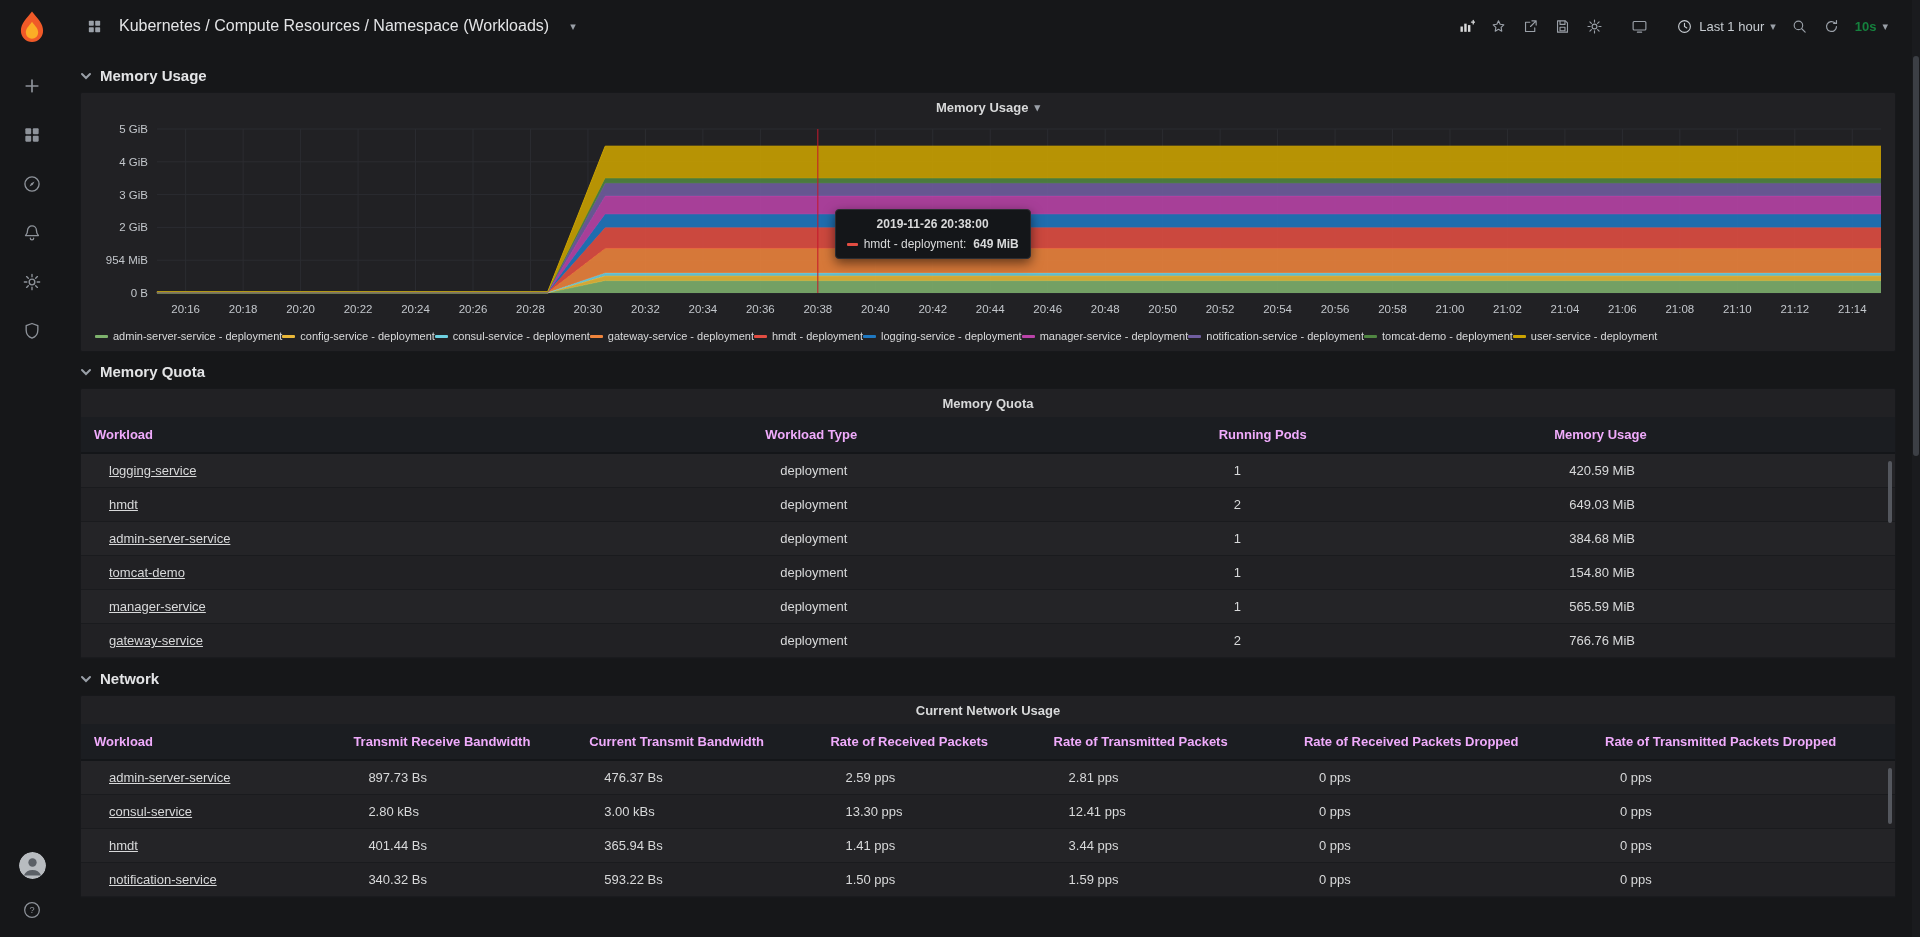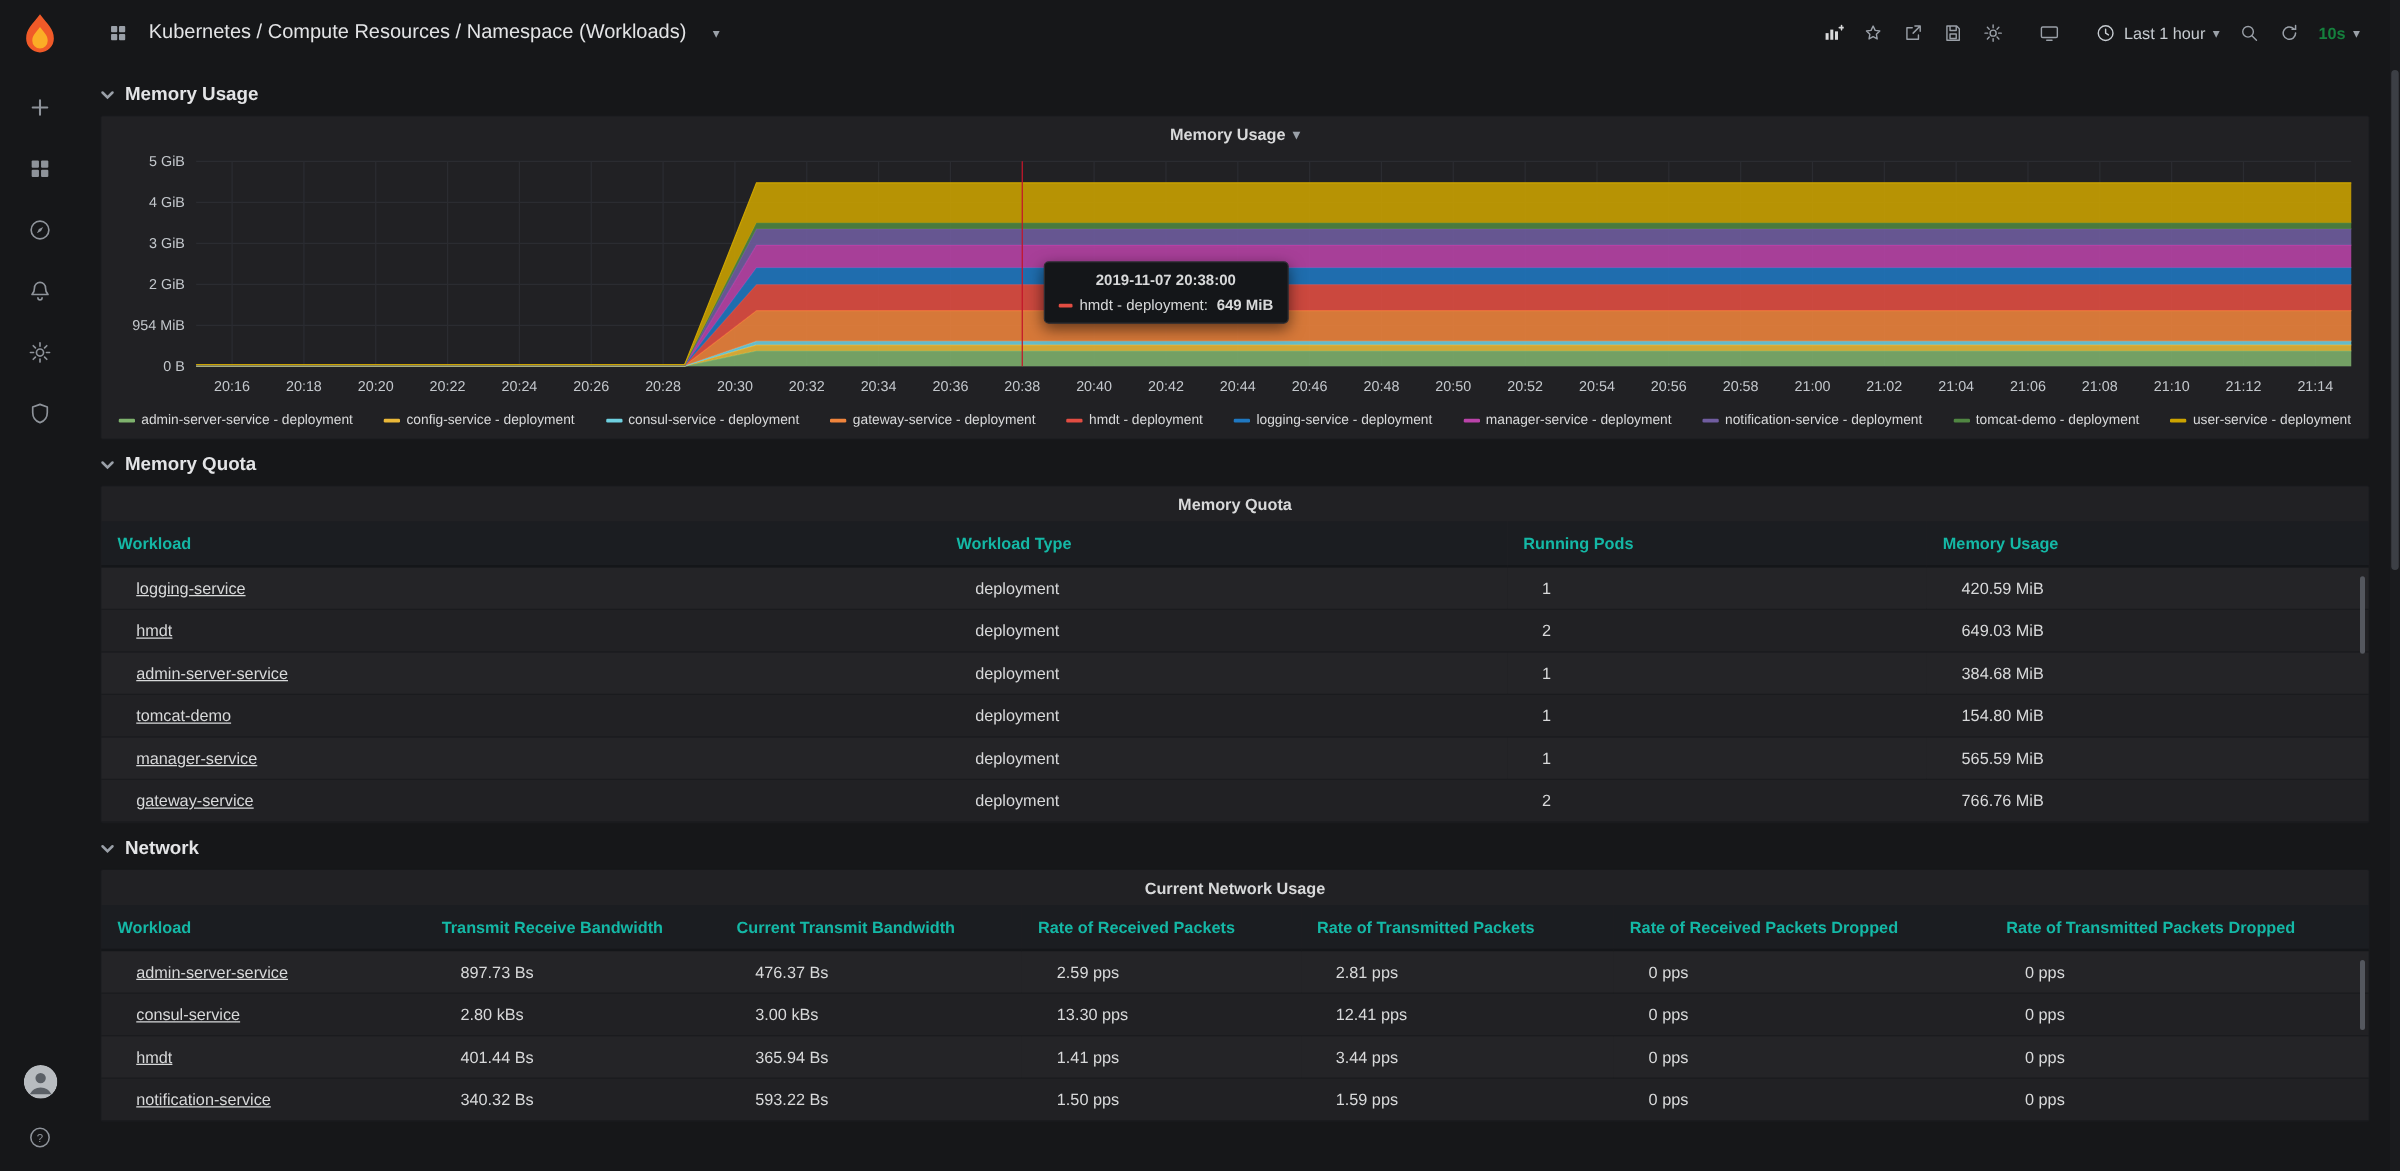--- a/index.html
+++ b/index.html
@@ -39,32 +39,32 @@
   .chev svg{width:12px;height:12px}
   .panel{background:#212124;border:1px solid #17181b;border-radius:2px;position:relative}
   .panel-title{height:28px;display:flex;align-items:center;justify-content:center;gap:6px;
     font-size:13px;font-weight:700;color:#d8d9da;cursor:pointer}
 
   
   .chart-wrap{position:relative;padding:0 8px}
   #chart-svg{display:block;width:100%;height:206px}
   #chart-svg .grid{stroke:#2b2c31;stroke-width:1}
   #chart-svg .axlab{fill:#c3c7cc;font-size:11.5px;font-family:"Liberation Sans",sans-serif}
-  .legend{display:flex;justify-content:space-between;align-items:center;padding:3px 14px 9px;font-size:11px;color:#d8d9da}
+  .legend{display:flex;align-items:center;padding:3px 14px 9px;font-size:11px;color:#d8d9da}
   .legend-item{display:flex;align-items:center;gap:5px;cursor:pointer;white-space:nowrap}
   .legend-swatch{width:13px;height:3px;border-radius:1px;display:inline-block}
   .graph-tooltip{position:absolute;background:#141619;border:1px solid #2c2d32;border-radius:4px;
     padding:7px 11px;font-size:12px;box-shadow:0 4px 12px rgba(0,0,0,.55);white-space:nowrap;z-index:4}
   .graph-tooltip .ts{font-weight:700;text-align:center;margin-bottom:6px}
   .tt-swatch{display:inline-block;width:11px;height:3px;vertical-align:middle;margin-right:6px;border-radius:1px}
   .tt-val{font-weight:700;margin-left:7px}
 
   
   table{width:100%;border-collapse:collapse;font-size:13px;table-layout:fixed}
-  th{color:#14b8a6;font-weight:600;text-align:left;padding:10px 13px;background:#1b1d21;
+  th{color:#f0abfc;font-weight:600;text-align:left;padding:10px 13px;background:#1b1d21;
     border-bottom:2px solid #141619;cursor:pointer;overflow:hidden;white-space:nowrap}
   td{padding:9px 28px;border-bottom:1px solid #1a1b1e;color:#d8d9da;overflow:hidden;white-space:nowrap}
   tbody tr:nth-child(odd){background:rgba(255,255,255,0.015)}
   .cell-link{text-decoration:underline;cursor:pointer;color:#d8d9da}
   .mini-scrollbar{position:absolute;right:3px;width:4px;background:#54575e;border-radius:2px;cursor:pointer}
 
   .page-scrollbar{position:fixed;top:0;right:0;width:8px;height:100%;background:#1a1b1e;z-index:9}
   .page-scrollbar .thumb{position:absolute;top:56px;right:1px;width:6px;height:400px;background:#3c3f45;border-radius:3px;cursor:pointer}
 </style>
 </head>
@@ -323,21 +323,21 @@
               <polyline points="68,171.103125 459.22666666666663,171.103125 516.76,75.00937499999999 1794,75.00937499999999" fill="none" stroke="#BA43A9" stroke-width="1"></polyline>
               <polygon points="68,170.975 459.22666666666663,170.975 516.76,62.19687499999999 1794,62.19687499999999 1794,75.00937499999999 516.76,75.00937499999999 459.22666666666663,171.103125 68,171.103125" fill="#705DA0" fill-opacity="0.88"></polygon>
               <polyline points="68,170.975 459.22666666666663,170.975 516.76,62.19687499999999 1794,62.19687499999999" fill="none" stroke="#705DA0" stroke-width="1"></polyline>
               <polygon points="68,170.846875 459.22666666666663,170.846875 516.76,57.23203124999999 1794,57.23203124999999 1794,62.19687499999999 516.76,62.19687499999999 459.22666666666663,170.975 68,170.975" fill="#508642" fill-opacity="0.88"></polygon>
               <polyline points="68,170.846875 459.22666666666663,170.846875 516.76,57.23203124999999 1794,57.23203124999999" fill="none" stroke="#508642" stroke-width="1"></polyline>
               <polygon points="68,170.71875 459.22666666666663,170.71875 516.76,25.200781250000006 1794,25.200781250000006 1794,57.23203124999999 516.76,57.23203124999999 459.22666666666663,170.846875 68,170.846875" fill="#CCA300" fill-opacity="0.88"></polygon>
               <polyline points="68,170.71875 459.22666666666663,170.71875 516.76,25.200781250000006 1794,25.200781250000006" fill="none" stroke="#CCA300" stroke-width="1"></polyline>
               <line x1="729.6333333333333" x2="729.6333333333333" y1="8" y2="172" stroke="#c4162a" stroke-width="1"></line>
             </svg>
           <div class="graph-tooltip" id="graph-tooltip" style="left: 753.633px; top: 88px;">
-            <div class="ts">2019-11-07 20:38:00</div>
+            <div class="ts">2019-11-26 20:38:00</div>
             <div>
               <span class="tt-swatch" id="tt-swatch" style="background: rgb(226, 77, 66);"></span><span>hmdt - deployment:</span><span class="tt-val">649 MiB</span>
             </div>
           </div>
         </div>
         <div class="legend" id="legend">
             <span class="legend-item">
               <span class="legend-swatch" style="background:#7EB26D"></span>
               <span>admin-server-service - deployment</span>
             </span>

